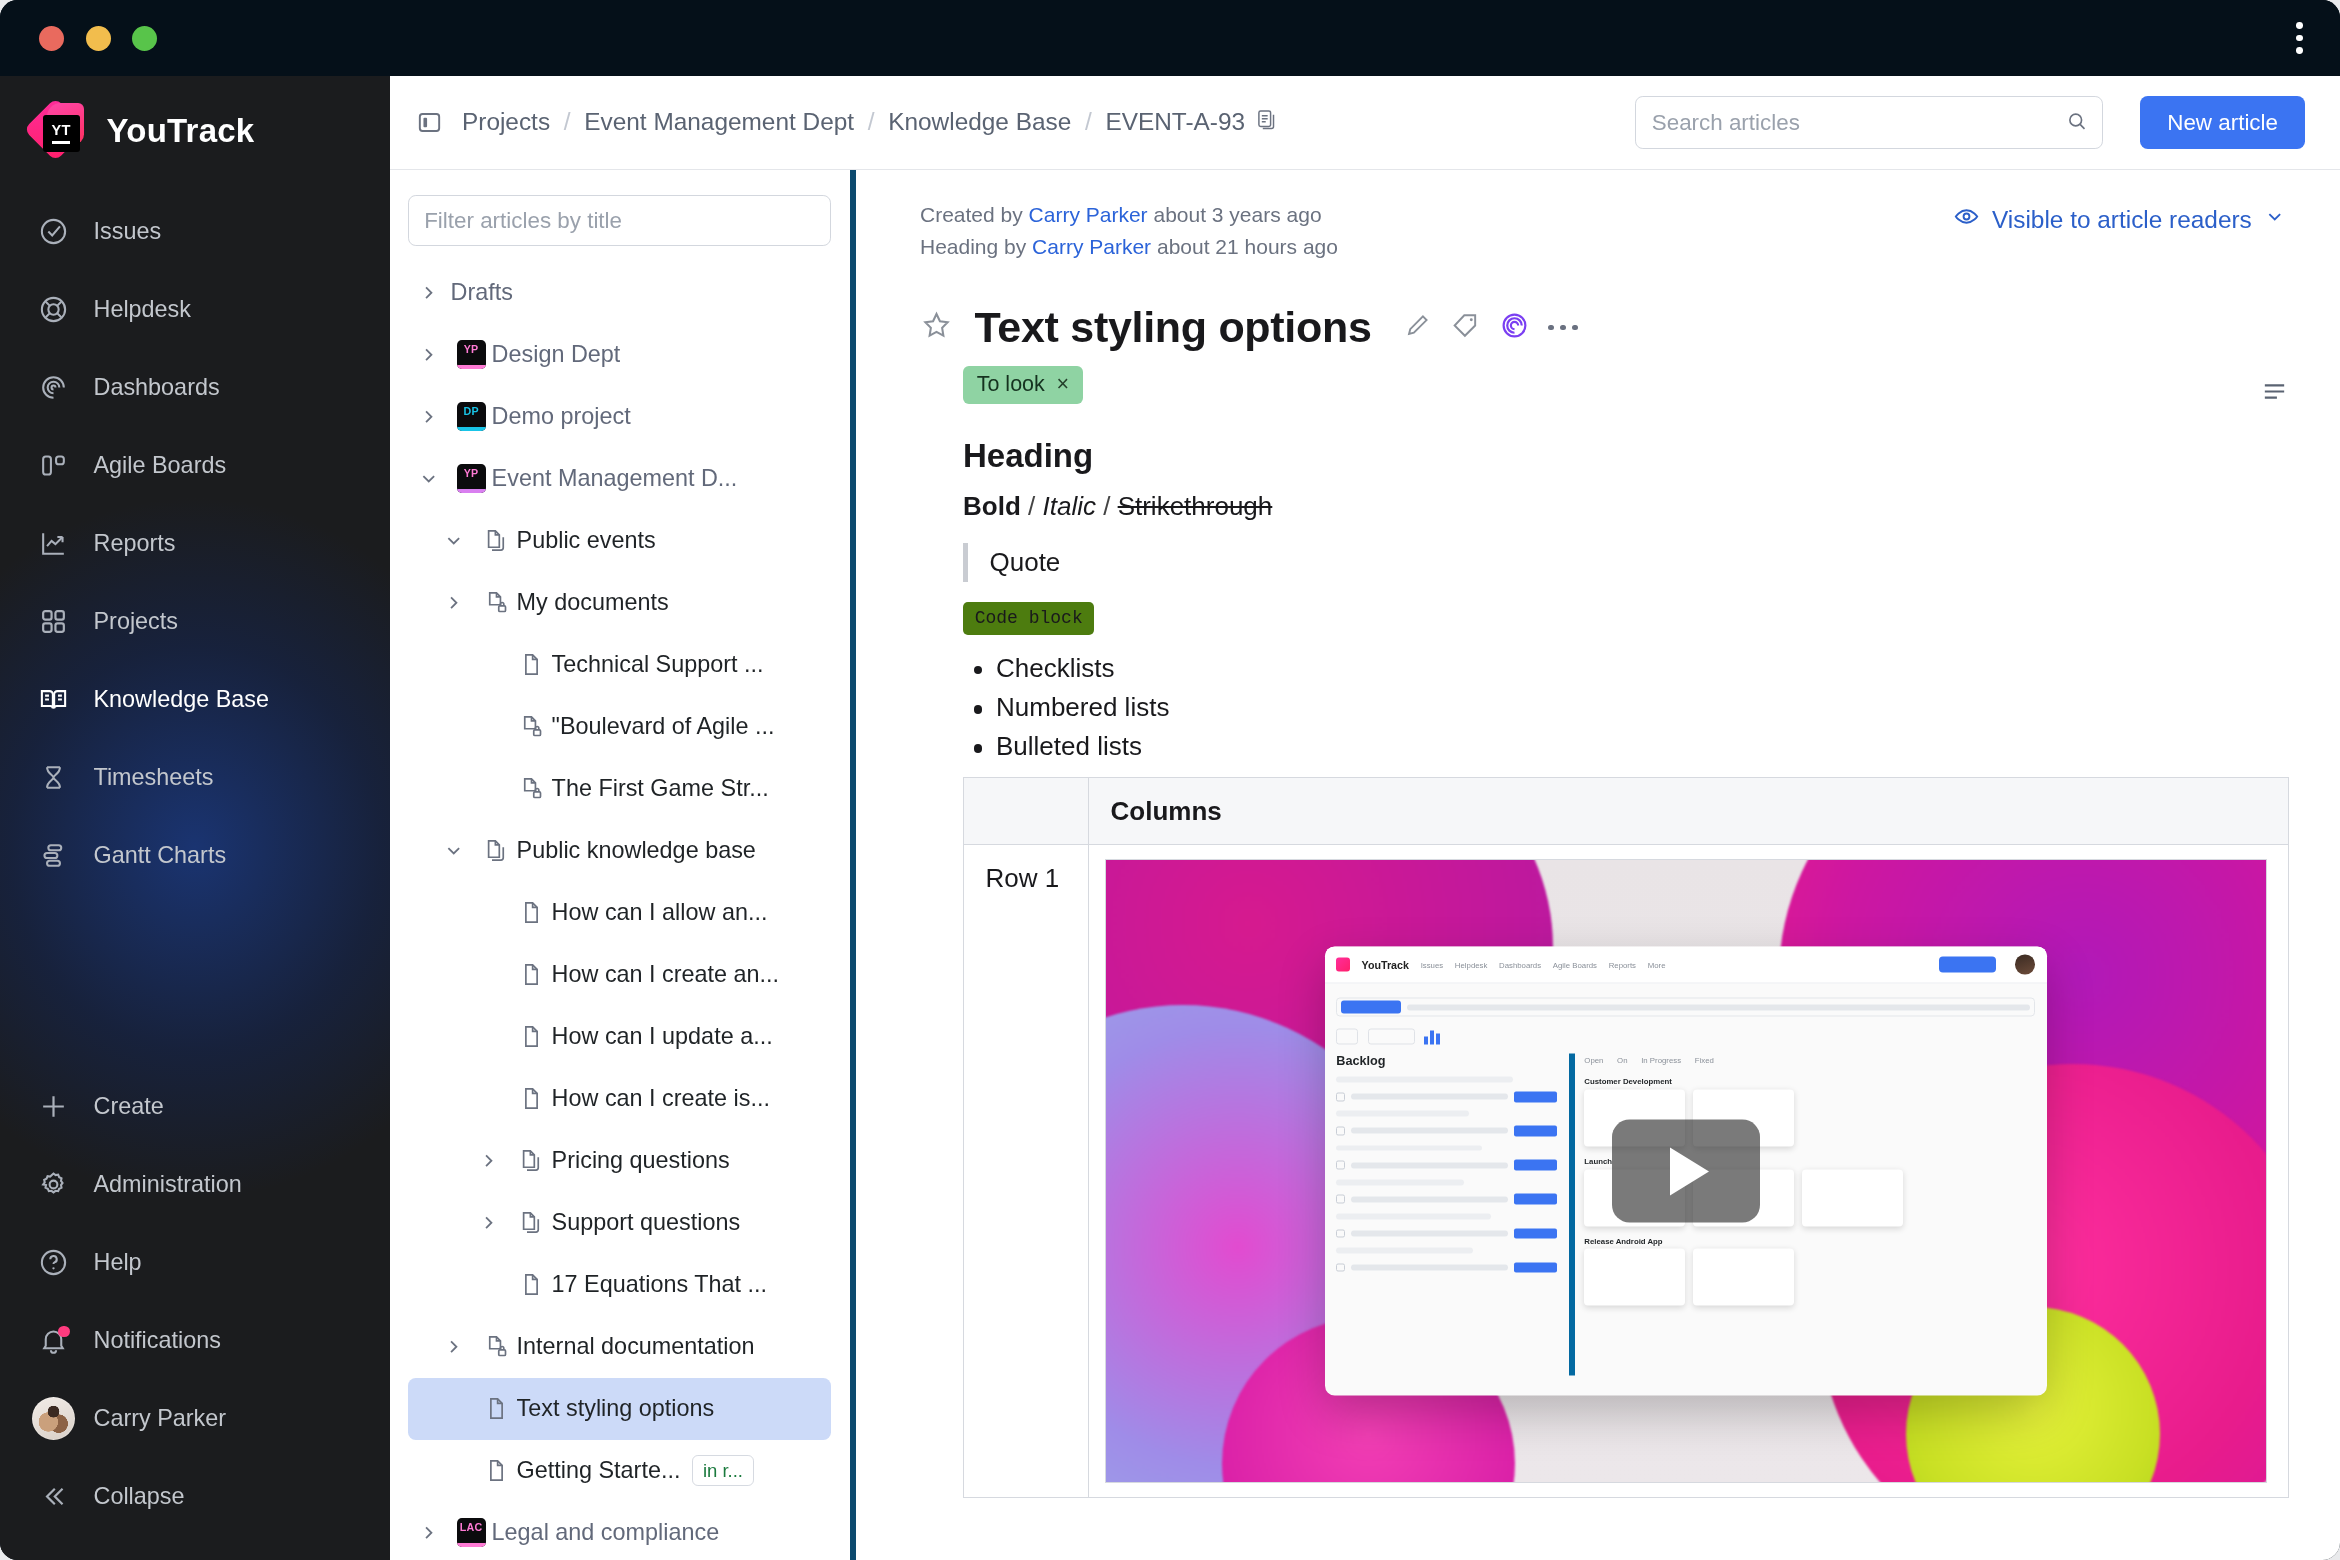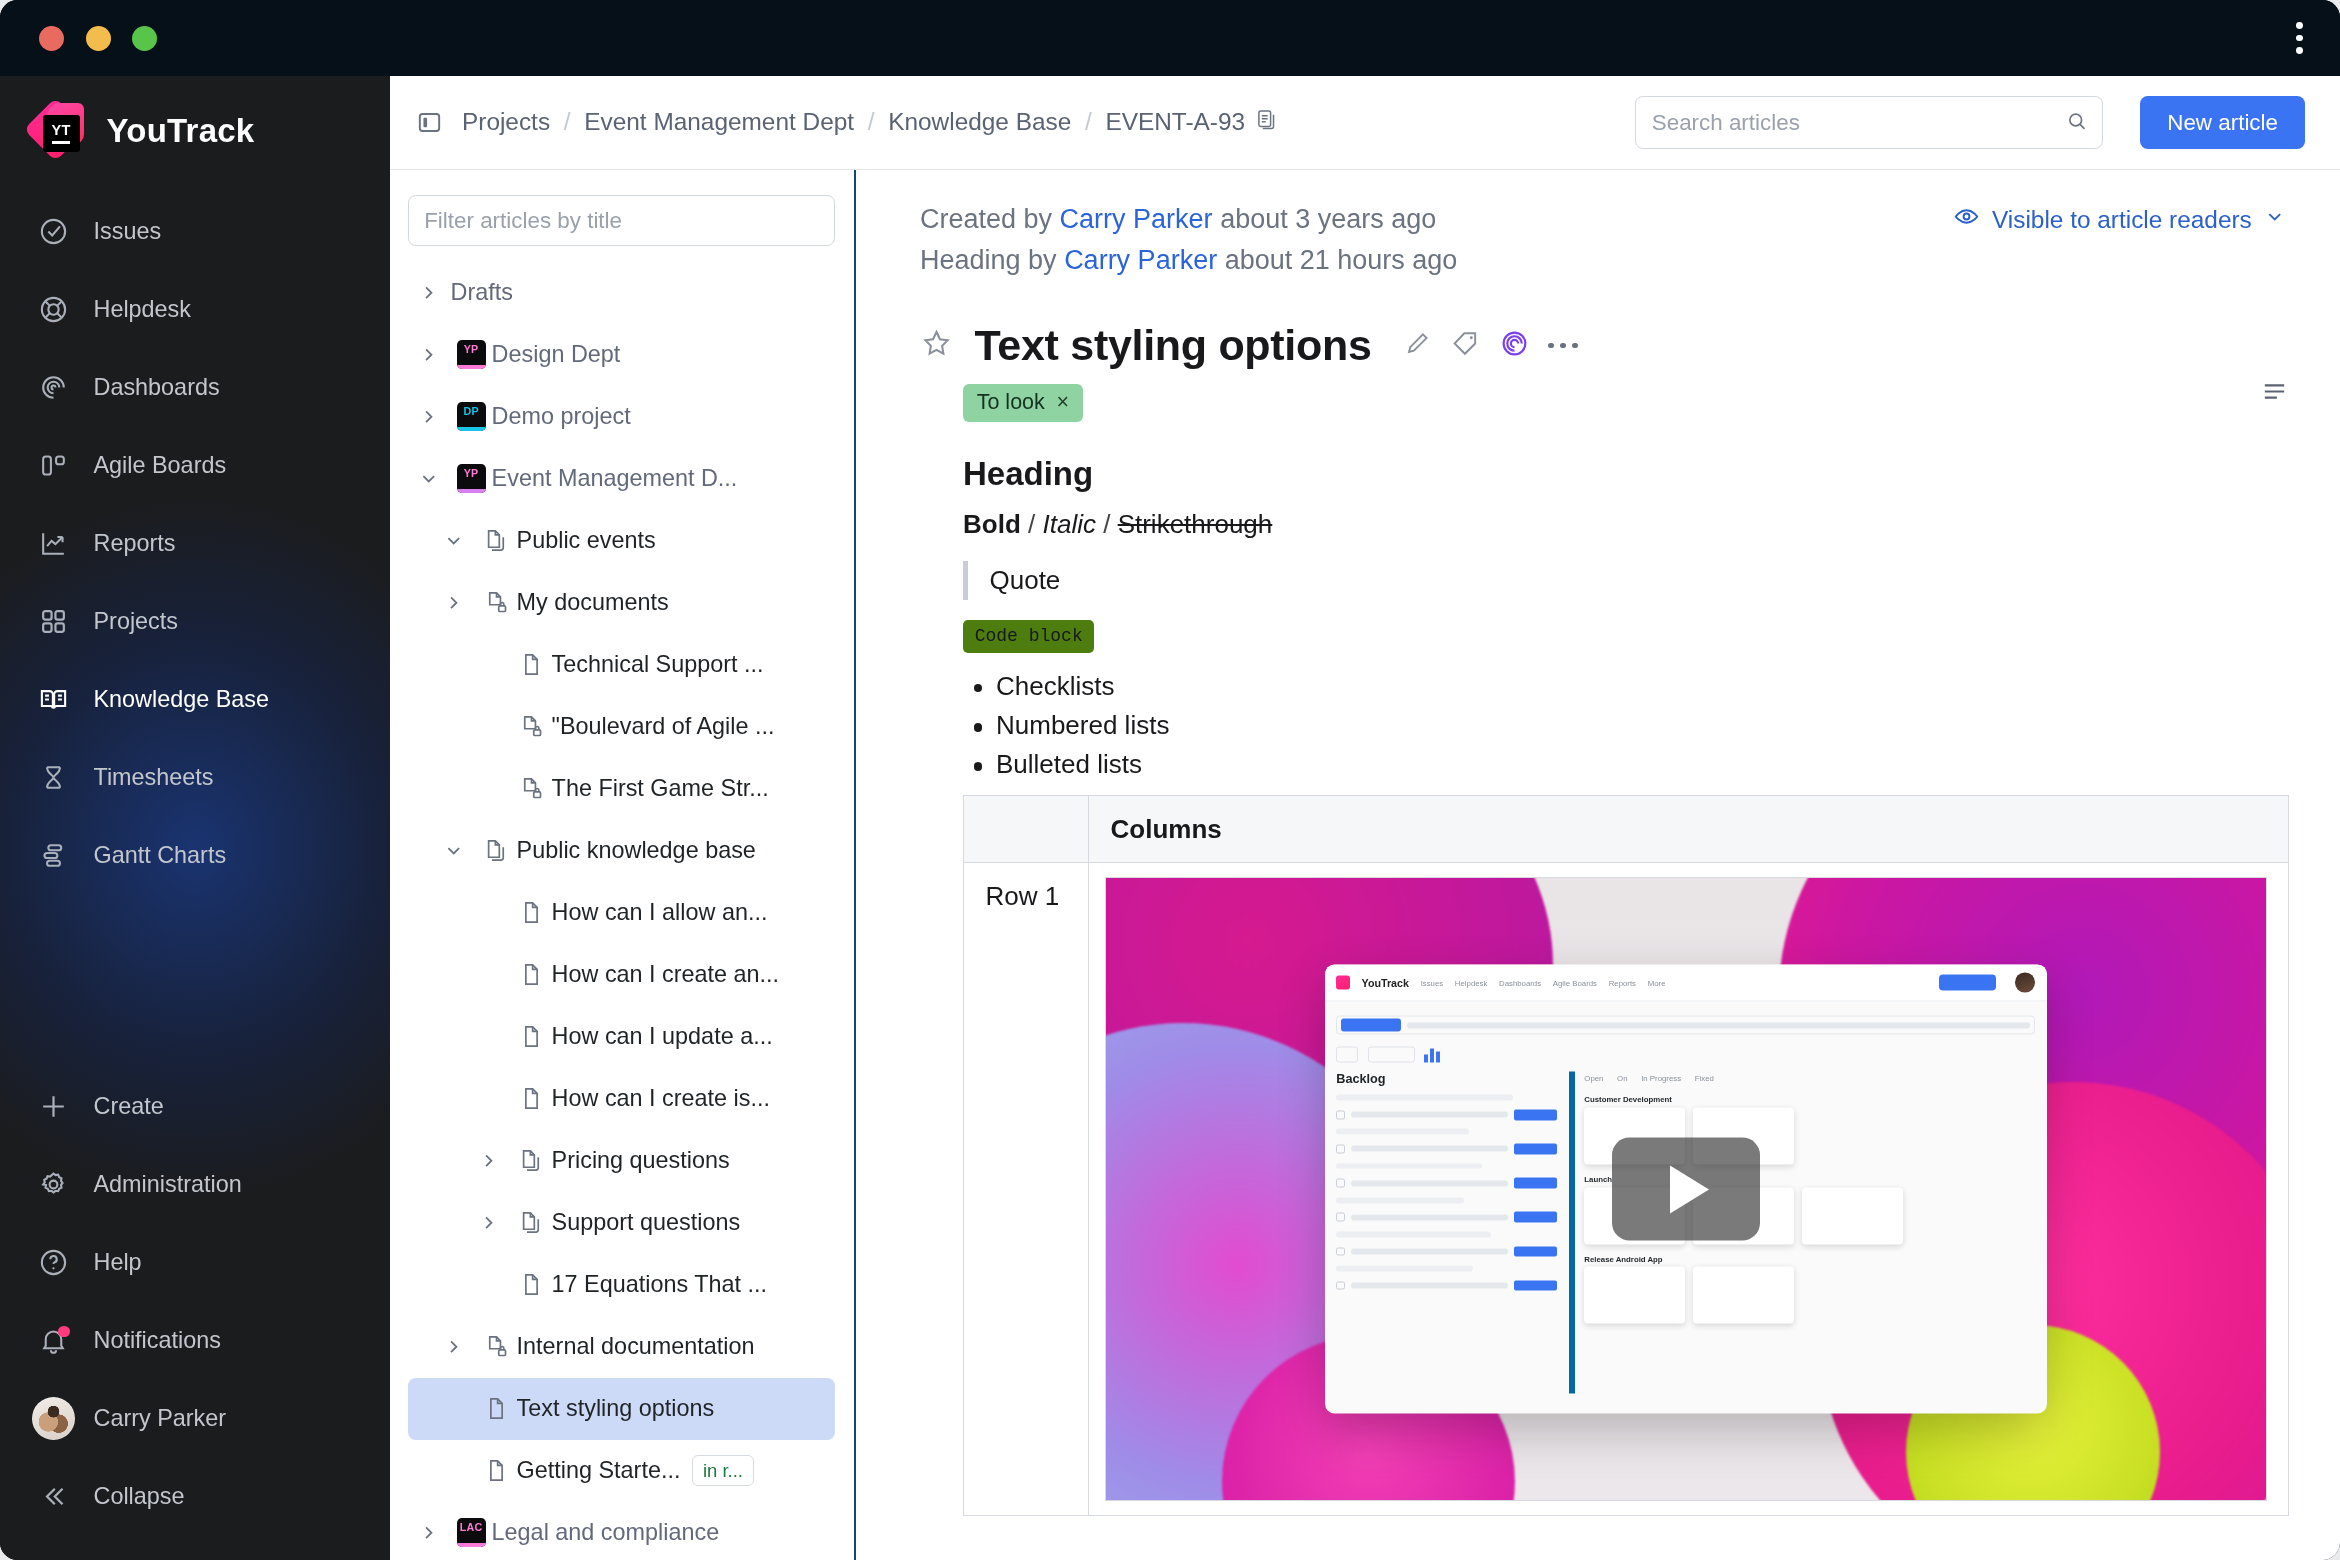--- a/index.html
+++ b/index.html
@@ -120,21 +120,21 @@
     background: #3b74f2; color: #fff; border: 0; border-radius: 7.8px;
     font-size: 22.4px; font-family: "Liberation Sans", sans-serif; cursor: pointer;
     white-space: nowrap;
   }
 
   .cols { display: flex; height: calc(100% - 94px); }
 
   
   .treepanel {
     width: 466px; flex: none;
-    border-right: 2px solid #0c4a6e;
+    border-right: 6px solid #0c4a6e;
     padding: 25px 19.5px 0 17.6px;
     overflow: hidden;
     position: relative;
   }
   .filterbox {
     width: 100%; height: 51px;
     border: 1px solid #d3d7de; border-radius: 7.8px;
     padding: 0 15.6px; font-size: 22.4px; color: #222; outline: 0;
     font-family: "Liberation Sans", sans-serif;
   }
@@ -162,21 +162,21 @@
     padding: 3.9px 9.8px; font-size: 18.5px; color: #1b7a3e; background: #fff;
   }
 
   
   .ind1 { padding-left: 0px; }
   .ind2 { padding-left: 25px; }
   .ind3 { padding-left: 60px; }
 
   
   .article { flex: 1; position: relative; padding: 29px 0 0 64px; overflow: hidden; }
-  .meta { font-size: 27px; color: #6b7280; line-height: 1.5; }
+  .meta { font-size: 21px; color: #6b7280; line-height: 1.5; }
   .meta a { color: #2b63d9; text-decoration: none; }
   .visib {
     position: absolute; right: 55px; top: 33px;
     display: flex; align-items: center; gap: 11.7px;
     color: #2b5fc9; font-size: 24.4px;
   }
   .titlerow { display: flex; align-items: center; gap: 17.6px; margin-top: 41px; }
   .star { width: 37px; flex: none; }
   .atitle { font-size: 43px; font-weight: bold; color: #19191c; letter-spacing: -0.3px; }
   .tact { display: flex; align-items: center; gap: 19.5px; margin-left: 13.7px; }

